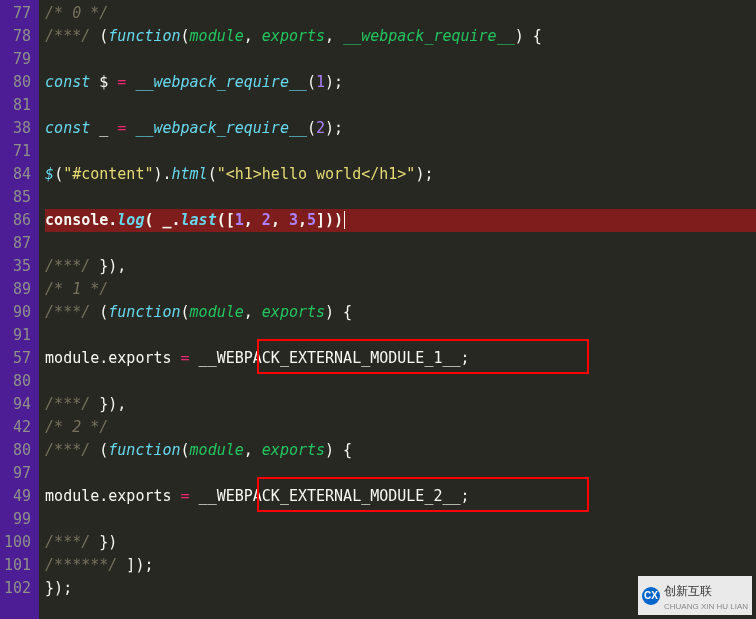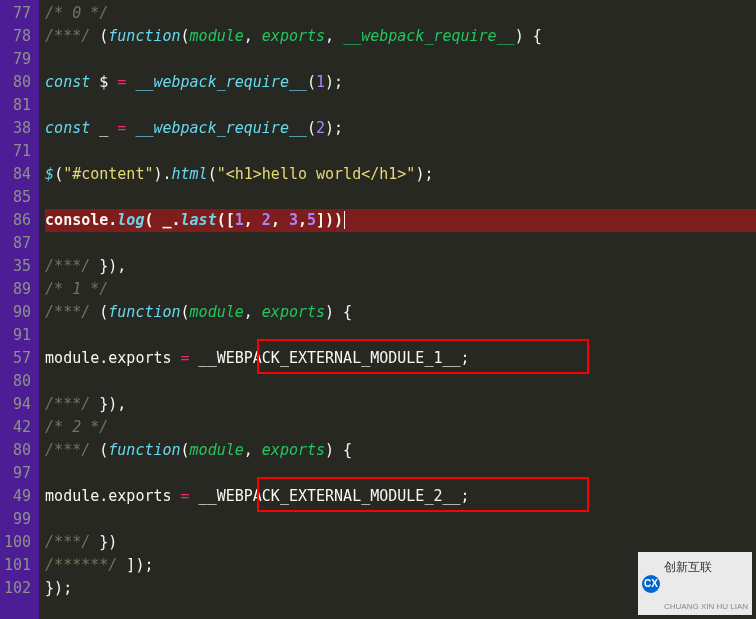--- a/index.html
+++ b/index.html
@@ -72,21 +72,21 @@
     width: 18px; height: 18px;
     background: #0066cc;
     border-radius: 50%;
     display: inline-flex;
     align-items: center;
     justify-content: center;
     color: #fff;
     font-size: 10px;
     font-weight: bold;
   }
-  .watermark .sub { font-size: 8px; color: #888; display:block; line-height:1;margin-top:24px;}
+  .watermark .sub { font-size: 8px; color: #888; display:block; line-height:1;}
 </style>
 </head>
 <body>
 
 <div class="editor">
   <div class="gutter" id="gutter">
       <div class="ln">77</div>
       <div class="ln">78</div>
       <div class="ln">79</div>
       <div class="ln">80</div>

